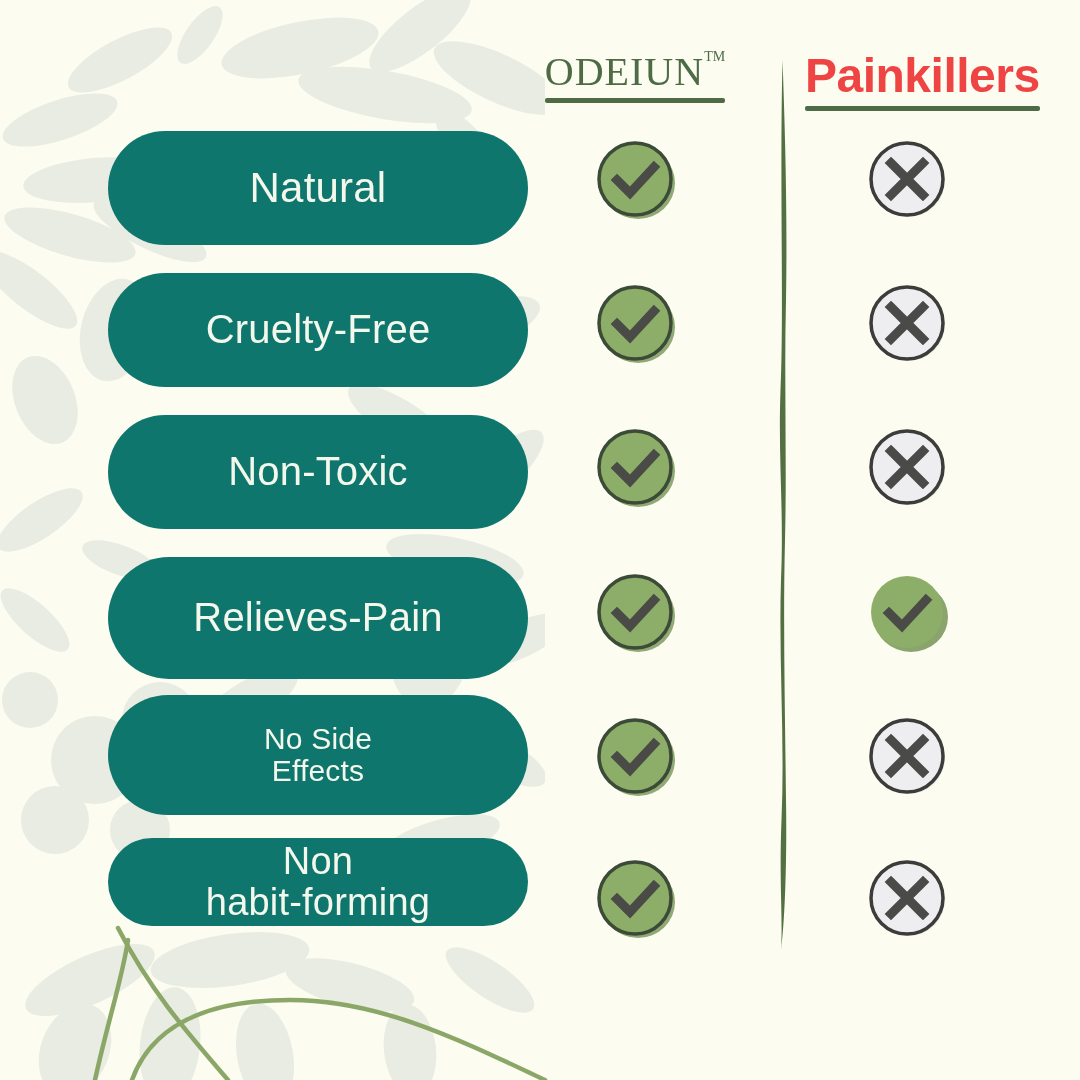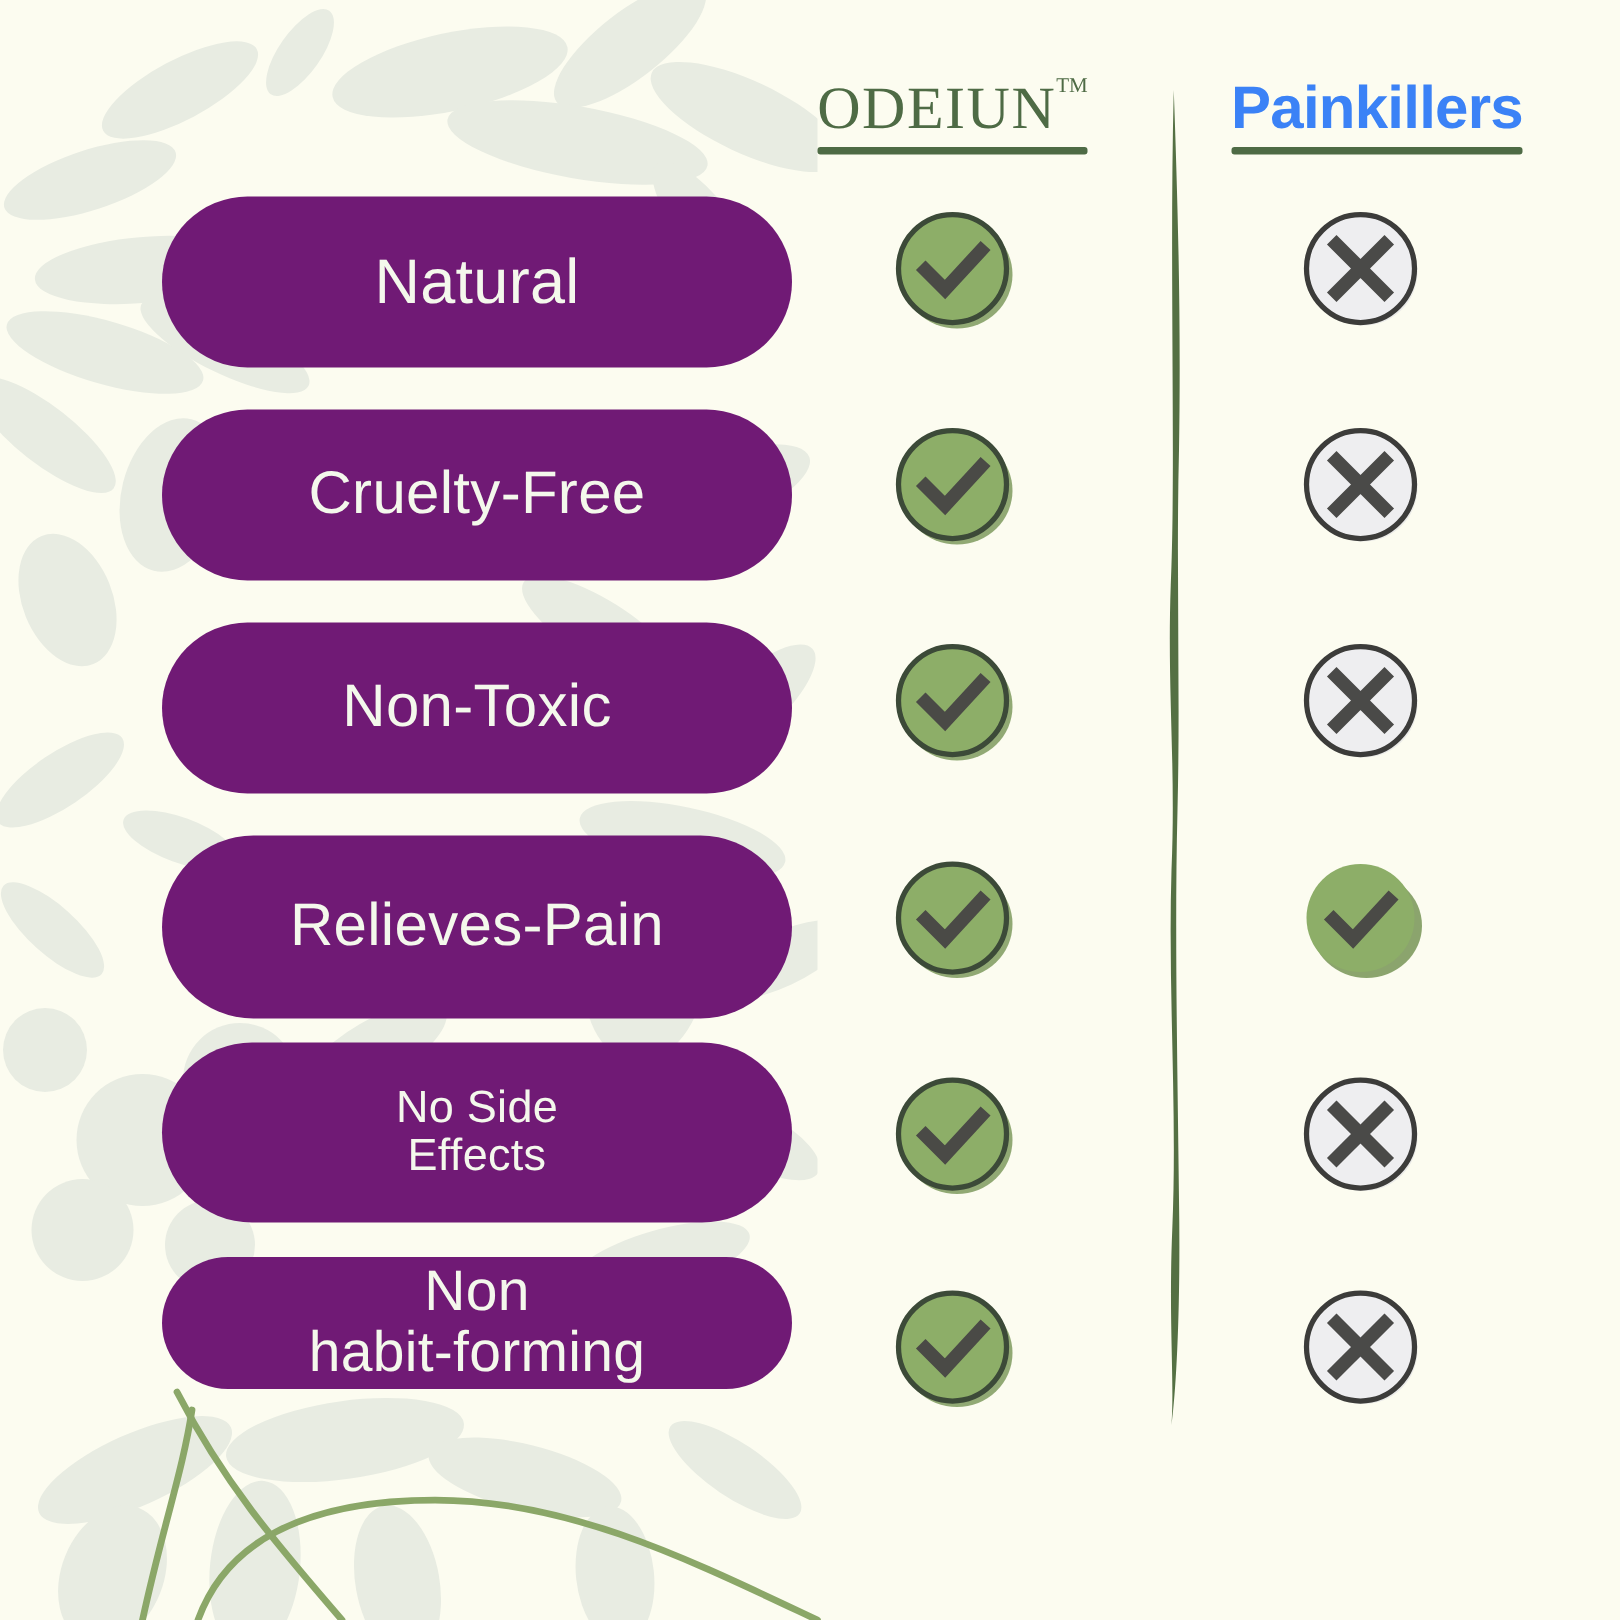--- a/index.html
+++ b/index.html
@@ -14,21 +14,21 @@
   
   .bg-base{position:absolute;inset:0;background:#FCFCF0;}
   .bg-botanical{position:absolute;left:0;top:0;width:545px;height:1080px;overflow:hidden;}
   .bg-botanical svg{display:block;}
   .bg-stems{position:absolute;left:0;top:880px;width:560px;height:200px;overflow:hidden;}
 
   
   .pills{position:absolute;left:108px;top:0;width:420px;height:1080px;}
   .pill{
     position:absolute;left:0;
-    background:#701a75;
+    background:#0f766e;
     border-radius:999px;
     display:flex;align-items:center;justify-content:center;
     color:#F4F8EC;
     text-align:center;
     line-height:1.08;
     letter-spacing:.2px;
     box-sizing:border-box;
     padding:0 18px;
   }
   .pill-label{display:block;white-space:pre-line;}
@@ -50,22 +50,22 @@
     letter-spacing:0;
     position:relative;
     top:-10px;
   }
   .head-rule{
     height:5px;background:#4E6B45;border-radius:2px;margin-top:6px;
   }
   .pk{
     font-family:"Liberation Sans", sans-serif;
     font-weight:bold;
-    color:#3b82f6;
-    font-size:40px;
+    color:#ef4444;
+    font-size:48px;
     letter-spacing:-0.5px;
     line-height:1;
     display:inline-block;
   }
 
   
   .divider{position:absolute;left:762px;top:60px;width:40px;height:890px;}
 
   
   .icon-cell{position:absolute;width:92px;height:92px;}

